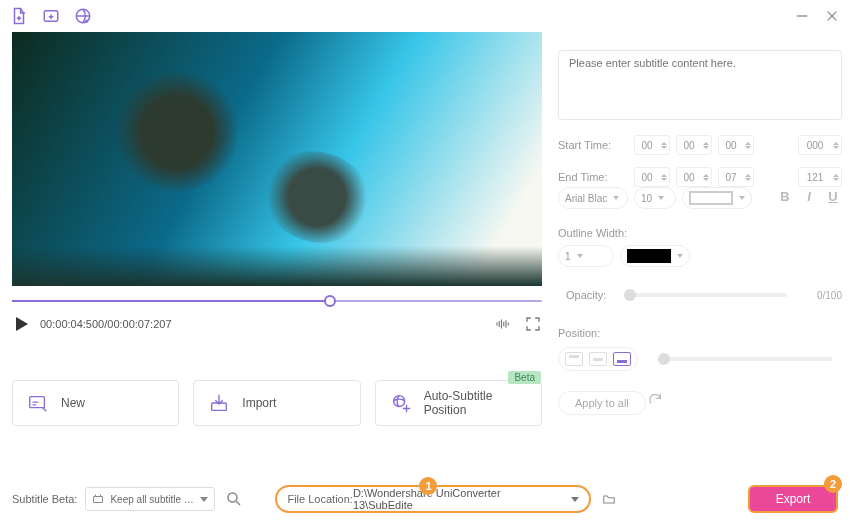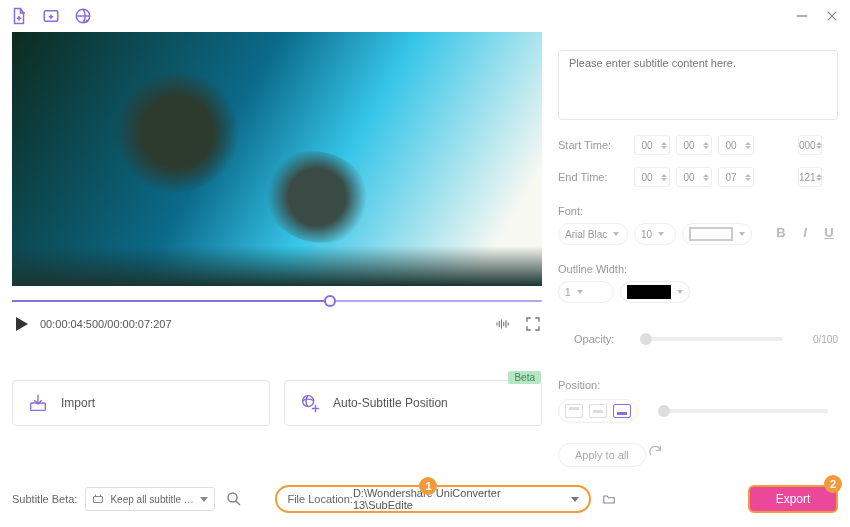--- a/index.html
+++ b/index.html
@@ -35,21 +35,21 @@
 .right-pane { flex:1; padding-top: 18px; }
 .subtitle-input { width:100%; height:70px; border:1px solid #e6e6ee; border-radius:4px; padding:6px 10px; font-size:11px; color:#aaa; resize:none; }
 .time-row { display:flex; align-items:center; margin-top:12px; }
 .time-row .tlabel { width:70px; color:#999; font-size:11px; }
 .spinner { width:36px; height:20px; border:1px solid #eee; border-radius:3px; display:inline-flex; align-items:center; margin-left:6px; position:relative; }
 .spinner .val { flex:1; text-align:center; font-size:10px; color:#999; }
 .spinner .arrows { width:10px; display:flex; flex-direction:column; align-items:center; justify-content:center; }
 .spinner .arrows div { width:0; height:0; border-left:3px solid transparent; border-right:3px solid transparent;}
 .spinner .arrows .up { border-bottom:3px solid #bbb; margin-bottom:1px;}
 .spinner .arrows .dn { border-top:3px solid #bbb;}
-.spinner.wide { width:24px;margin-left:44px; }
+.spinner.wide { width:44px;margin-left:44px; }
 
 .section-label { color:#999; font-size:11px; margin-top:18px; margin-bottom:6px; }
 .font-row { display:flex; gap:6px; align-items:center; }
 .select { height:22px; border:1px solid #eee; border-radius:11px; display:flex; align-items:center; padding:0 6px; font-size:10px; color:#999; gap:6px;}
 .select .caret { width:0;height:0;border-left:3px solid transparent;border-right:3px solid transparent;border-top:4px solid #bbb;}
 .color-swatch { width:52px; height:14px; border:2px solid #ccc; background:#fff;}
 .style-btn { width:18px; height:18px; color:#bbb; font-weight:bold; font-size:13px; text-align:center; cursor:pointer;}
 .style-btn.i { font-style:italic;}
 .style-btn.u { text-decoration:underline;}
 
@@ -161,20 +161,27 @@
             </svg></div>
         <div class="pb-icon"><svg viewBox="0 0 24 24" width="18" height="18" stroke="currentColor" fill="none" stroke-width="1.8">
               <path d="M4 9V4h5M20 9V4h-5M4 15v5h5M20 15v5h-5"></path>
             </svg></div>
       </div>
     </div>
 
     <div class="action-row">
       <div class="action-card">
         <div class="ac-icon"><svg viewBox="0 0 24 24" width="22" height="22" fill="none" stroke="currentColor" stroke-width="1.5">
+              <rect x="3" y="5" width="16" height="12" rx="1"></rect>
+              <path d="M17 17l4 4M6 11h6M6 14h4"></path>
+            </svg></div>
+        <div class="ac-label">New</div>
+      </div>
+      <div class="action-card">
+        <div class="ac-icon"><svg viewBox="0 0 24 24" width="22" height="22" fill="none" stroke="currentColor" stroke-width="1.5">
               <rect x="4" y="12" width="16" height="8" rx="1"></rect>
               <path d="M12 3v10M8 9l4 4 4-4"></path>
             </svg></div>
         <div class="ac-label">Import</div>
       </div>
       <div class="action-card">
         <div class="beta">Beta</div>
         <div class="ac-icon"><svg viewBox="0 0 24 24" width="22" height="22" fill="none" stroke="currentColor" stroke-width="1.5">
               <circle cx="10" cy="10" r="6"></circle>
               <path d="M4 10c2-3 10-3 12 0M10 4c-3 2-3 10 0 12"></path>
@@ -244,21 +251,20 @@
         </div>
       <div class="spinner wide">
           <div class="val">121</div>
           <div class="arrows">
             <div class="up"></div>
             <div class="dn"></div>
           </div>
         </div>
     </div>
 
-    <div class="section-label">Font:</div>
     <div class="font-row">
       <div class="select" style="width:70px">
           <span>Arial Blac</span>
           <div class="caret"></div>
         </div>
       <div class="select" style="width:42px">
           <span>10</span>
           <div class="caret"></div>
         </div>
       <div class="select" style="width:70px">
@@ -277,21 +283,21 @@
           <span>1</span>
           <div class="caret"></div>
         </div>
       <div class="select" style="width:70px">
           <div class="swatch2"></div>
           <div class="caret"></div>
         </div>
     </div>
 
     <div class="opacity-row">
-      <div class="section-label" style="margin:16px">Opacity:</div>
+      <div class="section-label" style="margin:8px">Opacity:</div>
       <div class="slider">
           <div class="knob"></div>
         </div>
       <div class="opacity-val">0/100</div>
     </div>
 
     <div class="section-label">Position:</div>
     <div class="pos-row">
       <div class="pos-group">
         <div class="pos-btn top">

